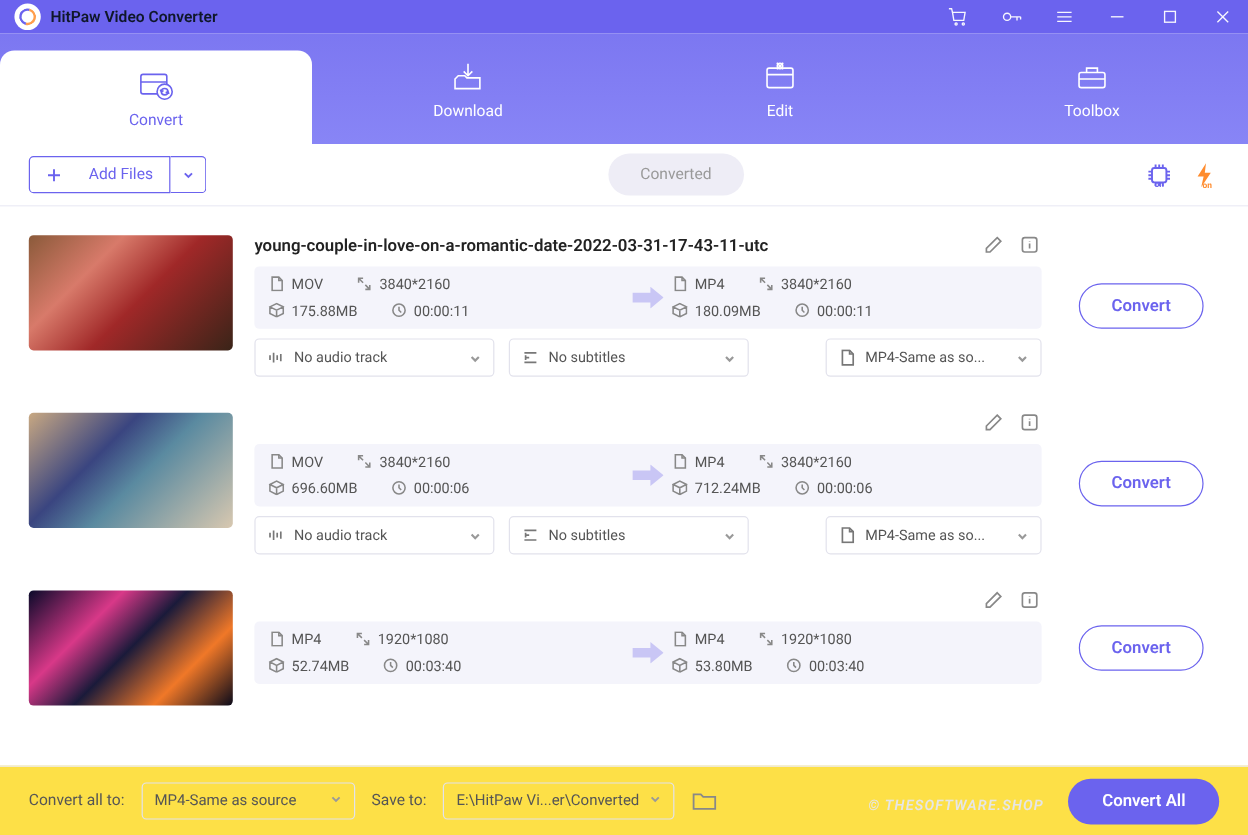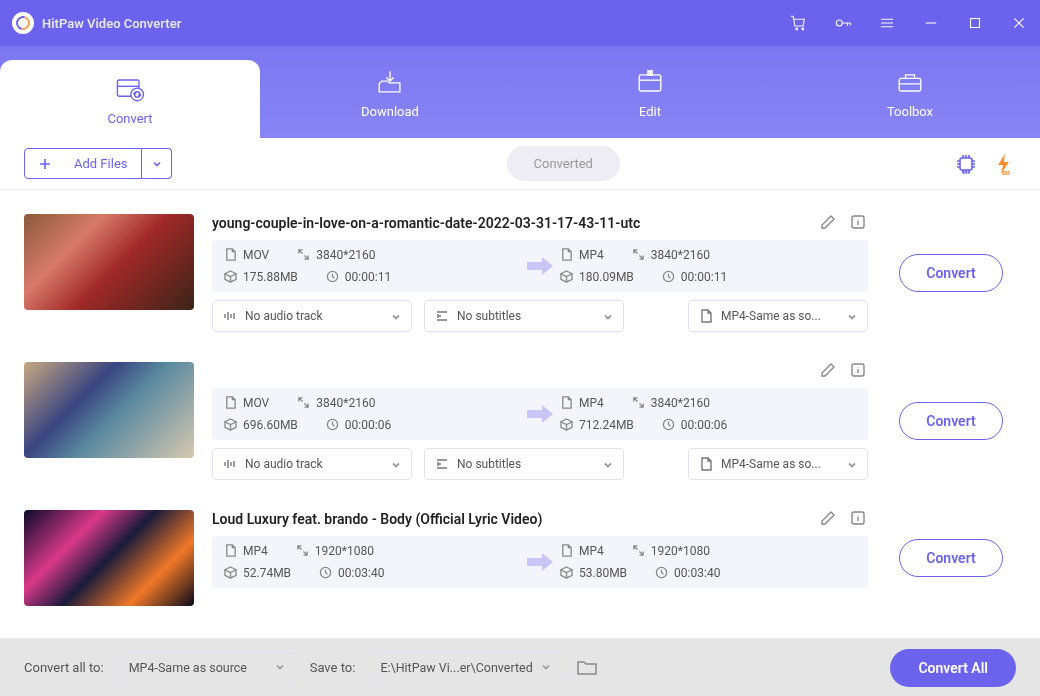--- a/index.html
+++ b/index.html
@@ -1,17 +1,17 @@
 <!DOCTYPE html>
 <html><head>
 <meta charset="utf-8">
 <style>
 * { margin:0; padding:0; box-sizing:border-box; font-family:-apple-system,BlinkMacSystemFont,"Segoe UI",Roboto,sans-serif; }
 body { width:1040px; height:696px; background:#fff; overflow:hidden; position:relative; }
-.titlebar { height:46px; background:#6b63ee; display:flex; align-items:center; padding:0 12px; color:#e5e5e5; }
+.titlebar { height:28px; background:#6b63ee; display:flex; align-items:center; padding:0 12px; color:#0f172a; }
 .logo-circle { width:22px; height:22px; border-radius:50%; background:#fff; display:flex; align-items:center; justify-content:center; margin-right:8px; }
 .logo-inner { width:14px; height:14px; border:2.5px solid #6b63ee; border-radius:50%; border-right-color:#ff9e4d; border-bottom-color:#ff9e4d; transform:rotate(-30deg); }
 .app-title { font-size:13px; font-weight:600; }
 .titlebar-right { margin-left:auto; display:flex; gap:26px; align-items:center; }
 .ti { width:18px; height:18px; display:flex; align-items:center; justify-content:center; opacity:.95; }
 .ti svg { width:18px; height:18px; fill:none; stroke:#fff; stroke-width:1.5; }
 .navstrip { height:92px; background:linear-gradient(180deg,#7c77f1,#8885f6); display:flex; position:relative; }
 .navtab { flex:1; display:flex; flex-direction:column; align-items:center; justify-content:center; gap:6px; color:#fff; font-size:13px; position:relative; }
 .navtab.active { background:#fff; color:#6b63ee; border-radius:12px 12px 0 0; margin-top:14px; }
 .navtab .tl { font-size:13px; }
@@ -48,21 +48,21 @@
 .arrow svg { width:26px; height:18px; fill:#c9c6f5; }
 .selrow { display:flex; gap:12px; }
 .sel { flex:1; border:1px solid #e2e2ec; border-radius:4px; padding:8px 10px; display:flex; align-items:center; gap:8px; font-size:12px; color:#555; position:relative; }
 .sel.narrow { flex:0 0 180px; }
 .sel svg.lead { width:14px; height:14px; fill:none; stroke:#777; stroke-width:1.4; }
 .sel .chev { margin-left:auto; width:10px; height:10px; }
 .sel .chev svg { width:10px; height:10px; fill:none; stroke:#999; stroke-width:1.8; }
 .selspacer { width:40px; }
 .actcol { width:130px; display:flex; align-items:center; justify-content:center; flex:0 0 130px; }
 .convert-btn { border:1.5px solid #6b63ee; color:#6b63ee; background:#fff; border-radius:22px; padding:10px 26px; font-size:14px; font-weight:600; }
-.footer { height:58px; border-top:1px solid #ececf5; display:flex; align-items:center; padding:0 24px; gap:14px; font-size:13px; color:#555; position:absolute; bottom:0; left:0; right:0; background:#e5e5e5; }
+.footer { height:58px; border-top:1px solid #ececf5; display:flex; align-items:center; padding:0 24px; gap:14px; font-size:13px; color:#555; position:absolute; bottom:0; left:0; right:0; background:#fde047; }
 .fsel { border:1px solid #e2e2ec; border-radius:4px; padding:7px 10px; display:flex; gap:8px; font-size:12.5px; min-width:178px; }
 .fsel .chev { margin-left:auto; }
 .folder-btn { width:22px; height:18px; }
 .folder-btn svg { width:22px; height:18px; fill:none; stroke:#888; stroke-width:1.5; }
 .convertall { margin-left:auto; background:#6b63ee; color:#fff; border:none; border-radius:22px; padding:11px 28px; font-size:14px; font-weight:600; }
 .watermark { position:absolute; right:170px; bottom:18px; font-size:12px; color:#e6e6e6; letter-spacing:1px; font-weight:600; pointer-events:none;font-style:italic; }
 </style>
 </head>
 <body>
 
@@ -423,21 +423,20 @@
   </div>
   <div class="actcol">
         <button class="convert-btn">Convert</button>
       </div>
 </div>
 
 <div class="item">
   <div class="thumb t3"></div>
   <div class="mid">
     <div class="fname">
-      <span>Loud Luxury feat. brando - Body (Official Lyric Video)</span>
       <div class="fname-icons">
         <div class="fni"><svg viewBox="0 0 16 16">
                 <path d="M11 2l3 3-9 9H2v-3z"></path>
               </svg></div>
         <div class="fni"><svg viewBox="0 0 16 16">
                 <rect x="2" y="2" width="12" height="12" rx="2"></rect>
                 <path d="M8 7v4M8 5v.5"></path>
               </svg></div>
       </div>
     </div>

